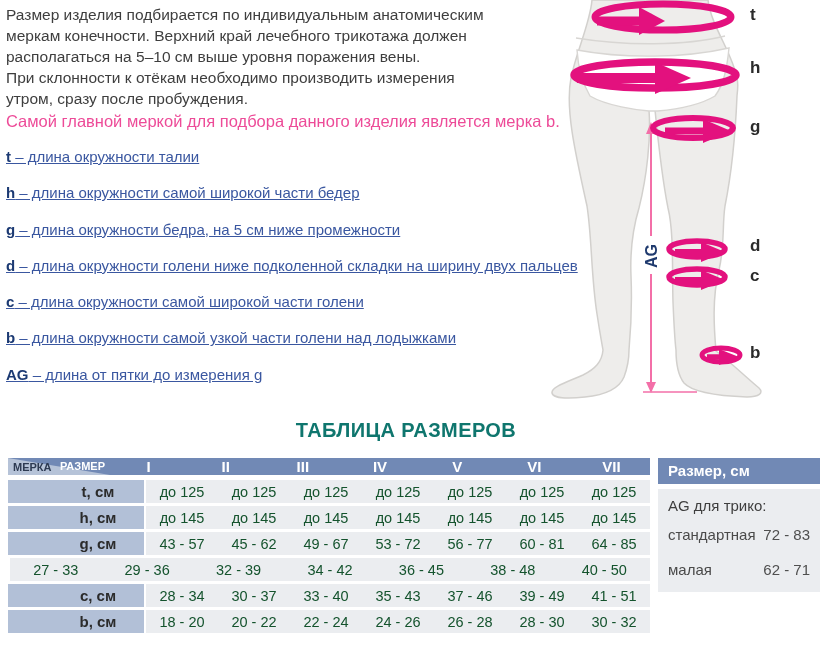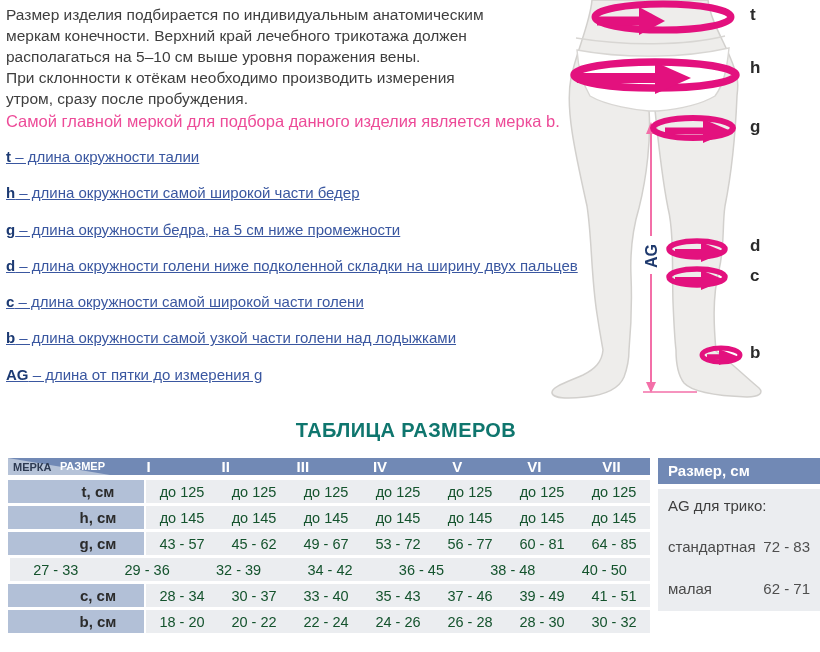--- a/index.html
+++ b/index.html
@@ -34,22 +34,22 @@
   .cols{flex:1;background:#7189b5;display:flex;}
   .col-head{flex:1;display:flex;align-items:center;justify-content:center;color:#ffffff;font-weight:bold;font-size:15px;}
   .t-row{display:flex;height:23px;margin-bottom:3px;}
   .t-row .rl{width:92px;flex:none;background:#b2c0d7;display:flex;align-items:center;justify-content:center;font-weight:bold;font-size:15px;color:#2b2b2b;padding-left:44px;}
   .t-row .vals{flex:1;margin-left:2px;background:#ebedf0;display:flex;}
   .t-row .v{flex:1;display:flex;align-items:center;justify-content:center;font-size:14.5px;color:#14532d;}
   
   .len-box{left:658px;top:458px;width:162px;}
   .lb-header{height:26px;background:#7189b5;color:#ffffff;font-weight:bold;font-size:15px;line-height:26px;padding-left:10px;box-sizing:border-box;}
   .lb-body{margin-top:5px;background:#ebedf0;padding:8px 10px 10px 10px;box-sizing:border-box;}
-  .lb-sub{font-size:15px;color:#3e3e3e;margin-bottom:24px;}
-  .lb-row{display:flex;justify-content:space-between;font-size:15px;color:#4a4a4a;margin-bottom:25px;}
+  .lb-sub{font-size:15px;color:#3e3e3e;margin-bottom:12px;}
+  .lb-row{display:flex;justify-content:space-between;font-size:15px;color:#4a4a4a;margin-bottom:18px;}
   .lb-row:last-child{margin-bottom:4px;gap:44px;}
   .lb-row .lb-val{color:#4f4f4f;}
 </style>
 </head>
 <body>
 
 <div class="abs para para1">Размер изделия подбирается по индивидуальным анатомическим
 меркам конечности. Верхний край лечебного трикотажа должен
 располагаться на 5–10 см выше уровня поражения вены.</div>
 <div class="abs para para2">При склонности к отёкам необходимо производить измерения

